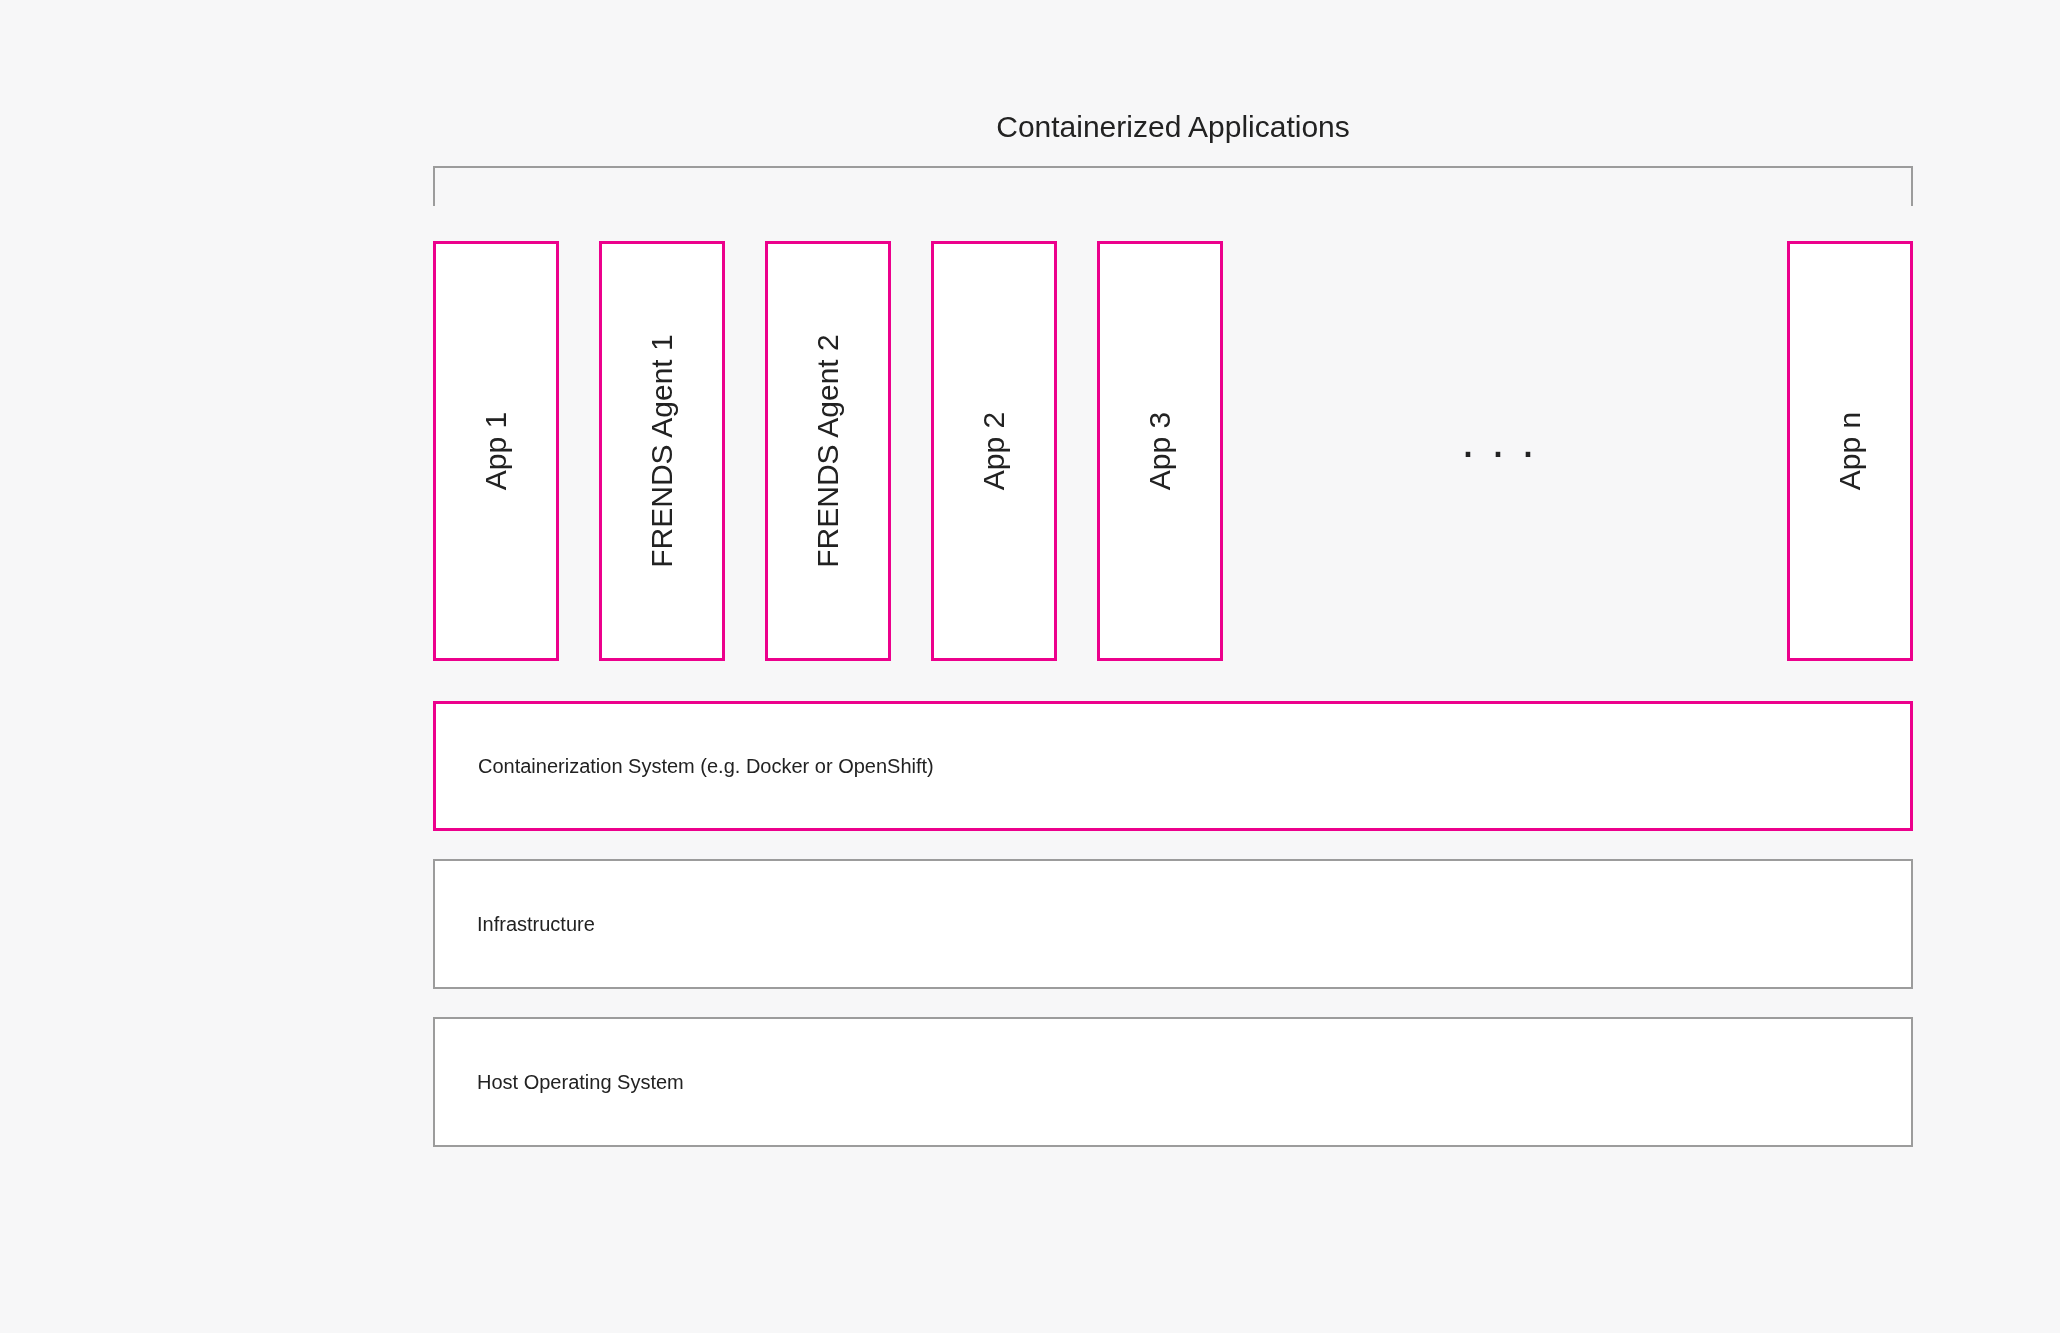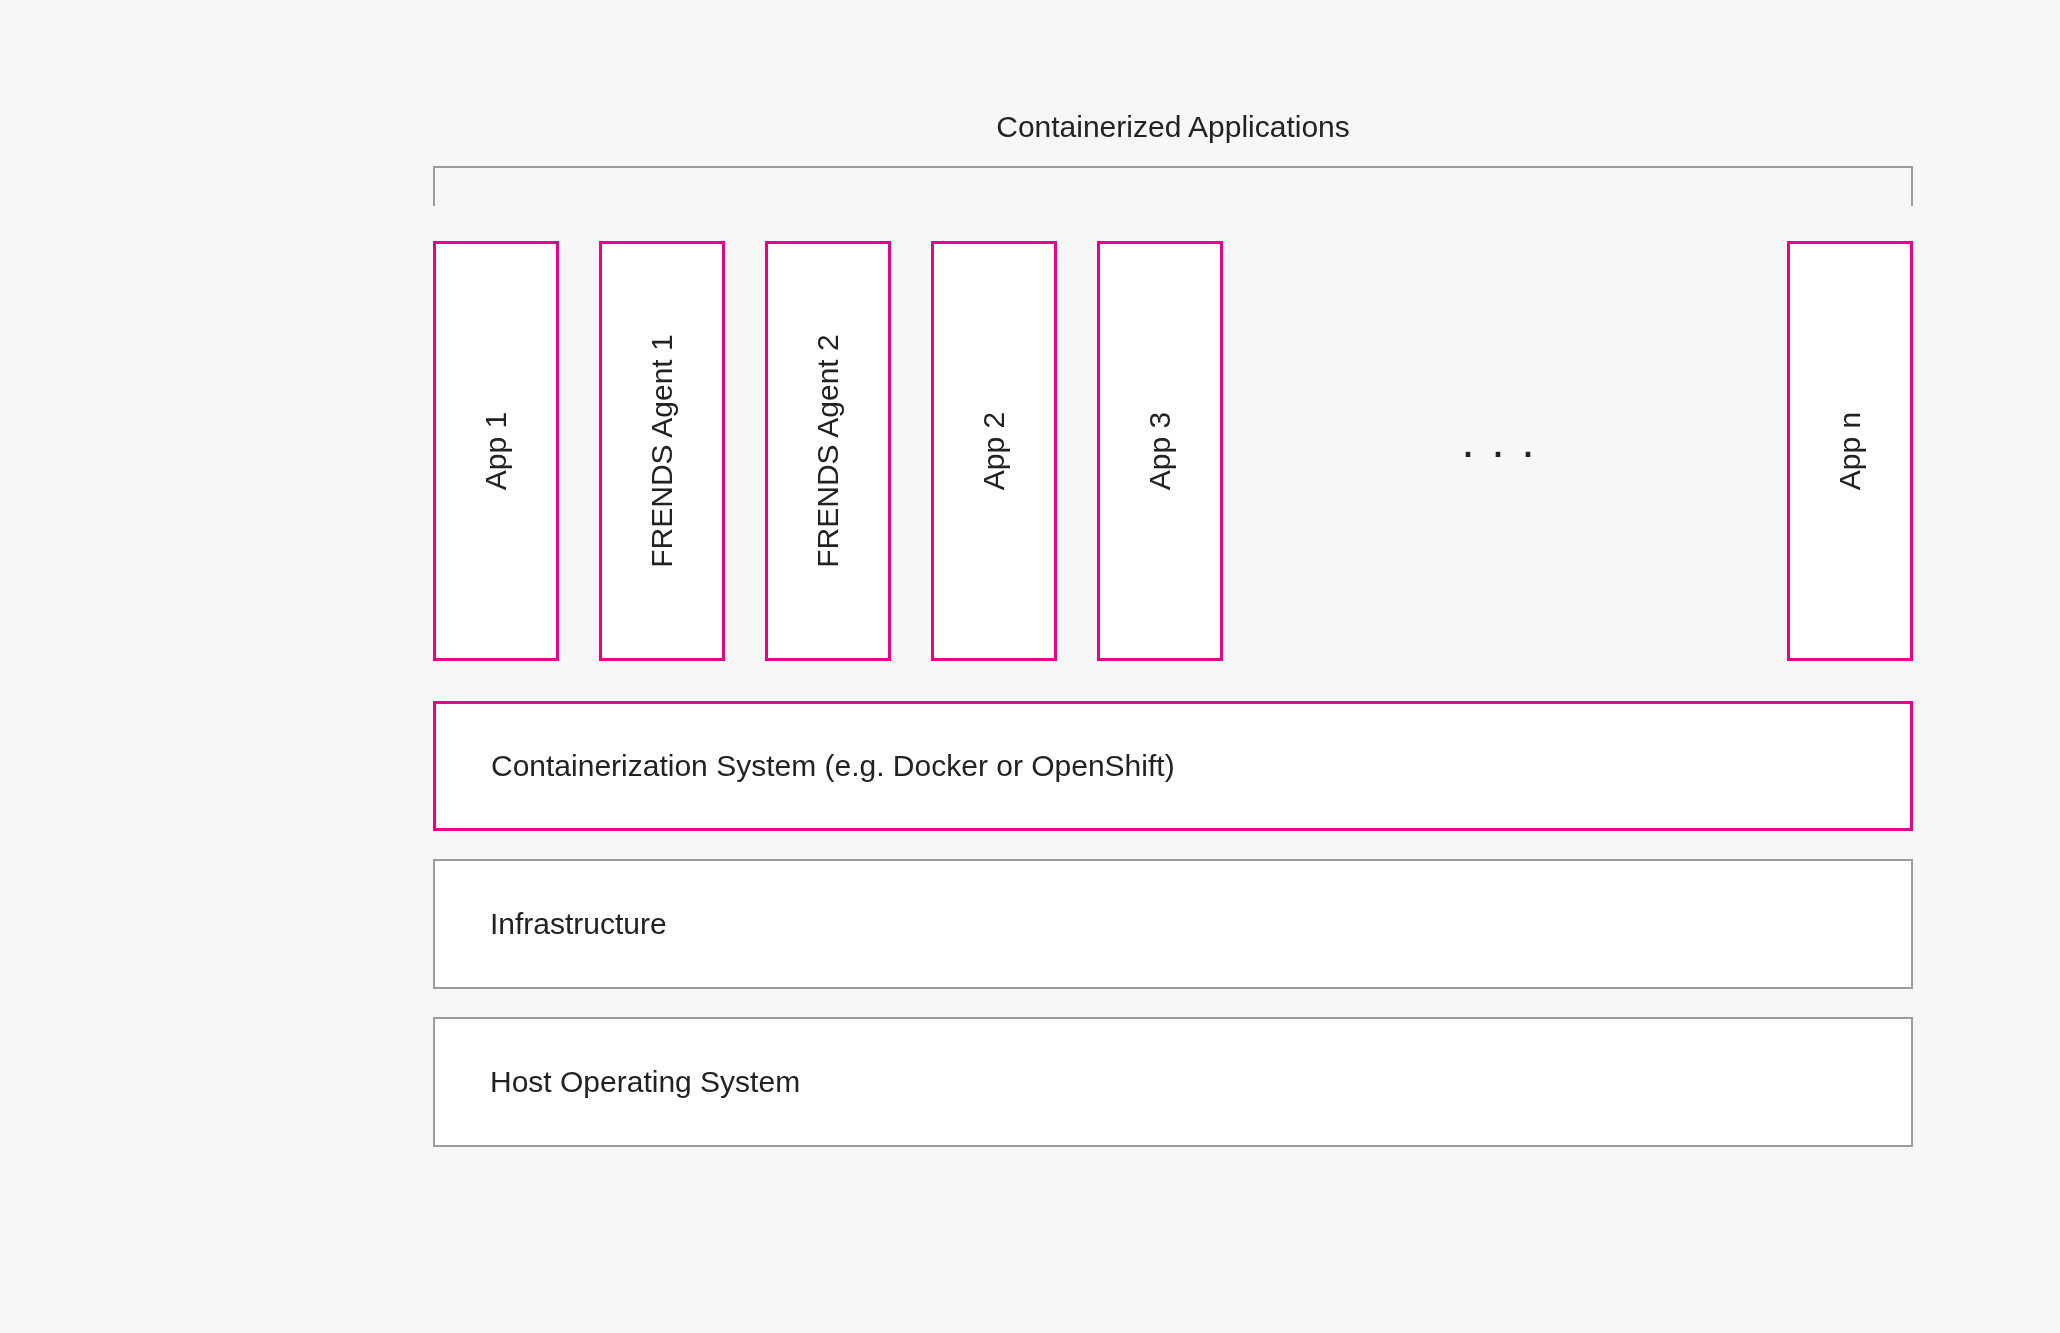--- a/index.html
+++ b/index.html
@@ -67,22 +67,22 @@
       color: #222;
       font-weight: 400;
     }
     .layer-box {
       width: 100%;
       height: 130px;
       background: #fff;
       border: 2px solid #9c9c9c;
       display: flex;
       align-items: center;
-      padding-left: 55px;
-      font-size: 30px;
+      padding-left: 42px;
+      font-size: 20px;
       font-weight: 300;
       color: #222;
       margin-bottom: 28px;
     }
     .layer-box.pink {
       border: 3px solid #ec008c;
     }
     .layer-box:last-child {
       margin-bottom: 0;
     }

